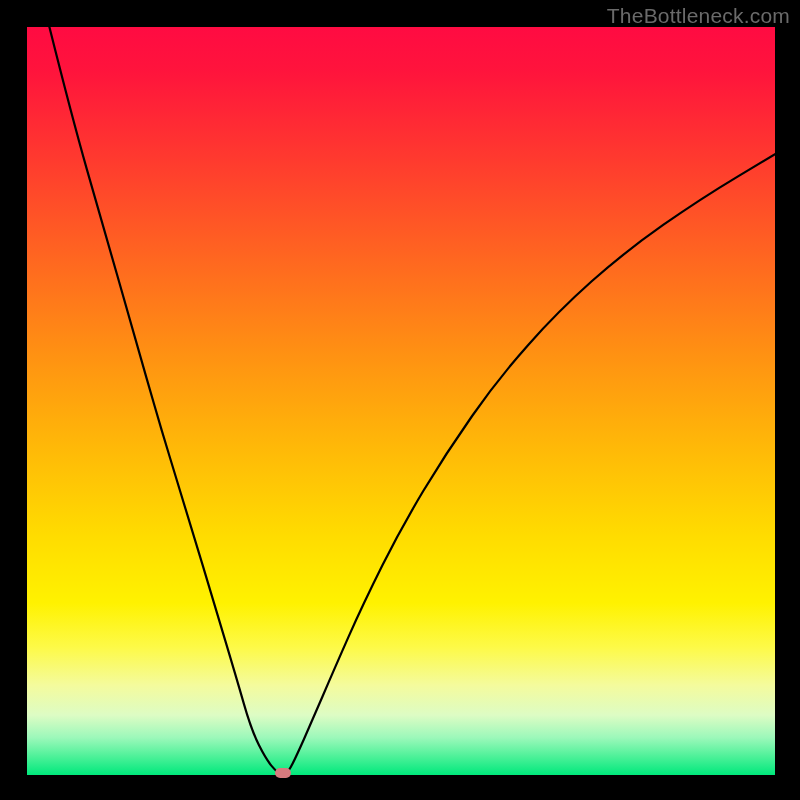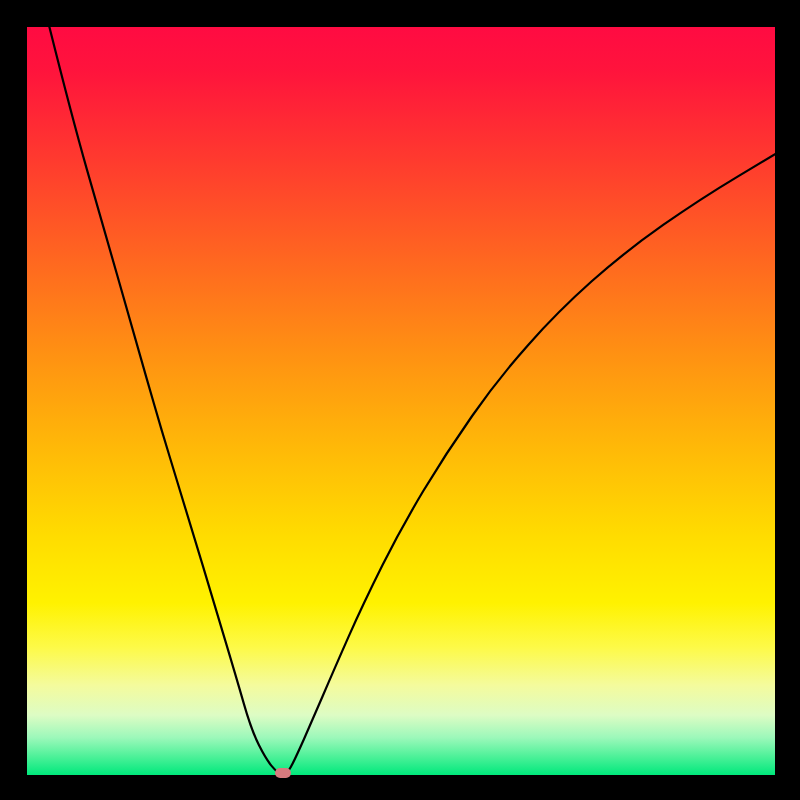--- a/index.html
+++ b/index.html
@@ -63,13 +63,14 @@
 <div class="frame">
   <div class="plot-area">
 
     <svg class="curve" viewBox="0 0 748 748" preserveAspectRatio="none">
       <path fill="none" stroke="#000" stroke-width="2.2" stroke-linecap="round" d="M 22.4 0.0 Q 44.9 89.8 59.8 142.1 Q 74.8 194.5 89.8 246.8 Q 104.7 299.2 119.7 351.6 Q 134.6 403.9 149.6 452.5 Q 164.6 501.2 175.8 538.6 Q 187.0 576.0 198.2 613.4 Q 209.4 650.8 216.9 676.9 Q 224.4 703.1 231.9 718.1 Q 239.4 733.0 245.0 739.4 Q 250.6 745.8 253.2 746.9 Q 255.8 748.0 258.8 746.1 Q 261.8 744.3 265.5 736.8 Q 269.3 729.3 276.8 712.5 Q 284.2 695.6 295.5 669.5 Q 306.7 643.3 321.6 609.6 Q 336.6 576.0 355.3 538.6 Q 374.0 501.2 396.4 463.8 Q 418.9 426.4 445.1 389.0 Q 471.2 351.6 501.2 317.9 Q 531.1 284.2 564.7 254.3 Q 598.4 224.4 635.8 198.2 Q 673.2 172.0 710.6 149.6 T 748.0 127.2"></path>
     </svg>
 
     <div class="marker" style="left: 247.816px; top: 741px; background: rgb(215, 122, 126);"></div>
   </div>
 
+  <div class="watermark">TheBottleneck.com</div>
 </div>
 
 </body></html>

